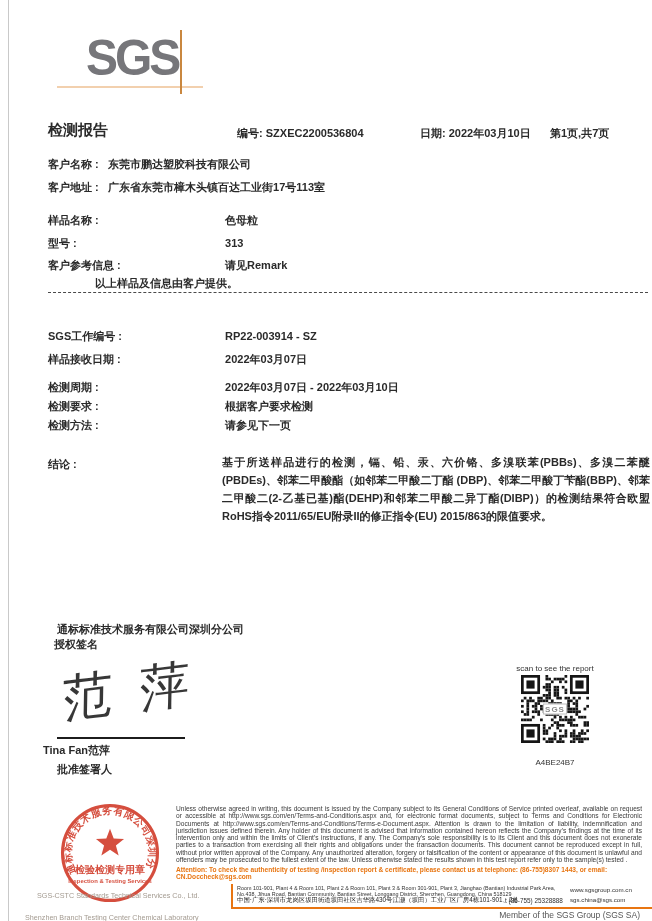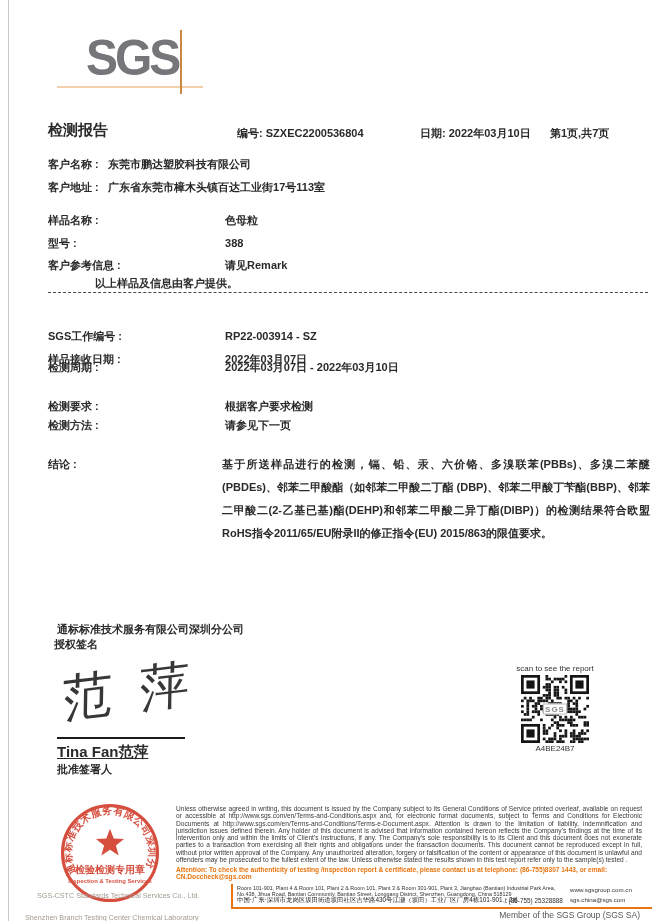--- a/index.html
+++ b/index.html
@@ -27,38 +27,38 @@
   .row .lbl{display:inline-block;font-weight:bold;}
   .lbl-w57{width:57px;}
   .lbl-w174{width:174px;}
   .val{font-weight:600;}
 
   .note{position:absolute;left:48px;font-size:11px;font-weight:bold;padding-left:47px;}
   .dash-sep{position:absolute;left:48px;top:292px;width:600px;border-top:1.5px dashed #4a4a4a;}
 
   .conclusion-lbl{position:absolute;left:48px;top:457px;font-size:11px;font-weight:bold;}
   .conclusion-txt{position:absolute;left:222px;top:453px;width:428px;font-size:11px;
-    font-weight:600;line-height:23px;text-align:justify;}
+    font-weight:600;line-height:18px;text-align:justify;}
 
   .sig-company{position:absolute;left:57px;top:622px;font-size:11px;font-weight:600;}
   .sig-auth{position:absolute;left:54px;top:637px;font-size:11px;font-weight:700;}
   .sig-hand{position:absolute;left:62px;top:658px;font-size:50px;color:#1c1c1c;
     font-family:"DejaVu Serif",serif;transform:rotate(-7deg) skewX(-8deg);opacity:.88;
     letter-spacing:6px;}
   .sig-line{position:absolute;left:57px;top:737px;width:128px;border-top:2px solid #1c1c1c;}
-  .sig-name{position:absolute;left:57px;top:743px;font-size:15px;font-weight:600;text-decoration:underline;}
+  .sig-name{position:absolute;left:43px;top:743px;font-size:11px;font-weight:600;}
   .sig-title{position:absolute;left:57px;top:762px;font-size:11px;font-weight:600;}
 
   .qr-wrap{position:absolute;left:498px;top:664px;width:114px;text-align:center;}
   .qr-caption{font-size:8px;color:#333;margin-bottom:2px;}
   .qr-box{width:68px;height:68px;margin:0 auto;position:relative;background:#fff;}
   .qr-sgs{position:absolute;left:50%;top:50%;transform:translate(-50%,-50%);
     background:#fff;padding:0 1px;font-size:8px;font-weight:bold;color:#8a8a8a;
     letter-spacing:1px;border:1px solid #bbb;}
-  .qr-code-text{font-size:8px;color:#333;margin-top:1px;}
+  .qr-code-text{font-size:8px;color:#333;margin-top:15px;}
 
   .disclaimer{position:absolute;left:176px;top:805px;width:466px;font-size:6.6px;
     line-height:7.3px;text-align:justify;color:#3a3a3a;}
   .attention{position:absolute;left:176px;top:866px;width:466px;font-size:6.6px;
     line-height:7.3px;color:#e87511;font-weight:bold;}
 
   .stamp{position:absolute;left:52px;top:795px;opacity:.92;}
 
   .footer-co{position:absolute;left:25px;top:891px;font-size:7.2px;color:#a39a90;white-space:nowrap;padding-left:12px;}
   .footer-branch{position:absolute;left:25px;top:901px;font-size:7.2px;color:#a39a90;white-space:nowrap;margin-top:12px;}
@@ -101,39 +101,39 @@
     <span class="lbl lbl-w57">客户地址 :</span>
     <span class="val">广东省东莞市樟木头镇百达工业街17号113室</span>
   </div>
 
   <div class="row" style="top:213px">
     <span class="lbl lbl-w174">样品名称 :</span>
     <span class="val">色母粒</span>
   </div>
   <div class="row" style="top:236px">
     <span class="lbl lbl-w174">型号 :</span>
-    <span class="val">388</span>
+    <span class="val">313</span>
   </div>
   <div class="row" style="top:258px">
     <span class="lbl lbl-w174">客户参考信息 :</span>
     <span class="val">请见Remark</span>
   </div>
   <div class="note" style="top:276px">以上样品及信息由客户提供。</div>
 
   <div class="dash-sep"></div>
 
   <div class="row" style="top:329px">
     <span class="lbl lbl-w174">SGS工作编号 :</span>
     <span class="val">RP22-003914 - SZ</span>
   </div>
   <div class="row" style="top:352px">
     <span class="lbl lbl-w174">样品接收日期 :</span>
     <span class="val">2022年03月07日</span>
   </div>
-  <div class="row" style="top:360px">
+  <div class="row" style="top:380px">
     <span class="lbl lbl-w174">检测周期 :</span>
     <span class="val">2022年03月07日 - 2022年03月10日</span>
   </div>
   <div class="row" style="top:399px">
     <span class="lbl lbl-w174">检测要求 :</span>
     <span class="val">根据客户要求检测</span>
   </div>
   <div class="row" style="top:418px">
     <span class="lbl lbl-w174">检测方法 :</span>
     <span class="val">请参见下一页</span>

